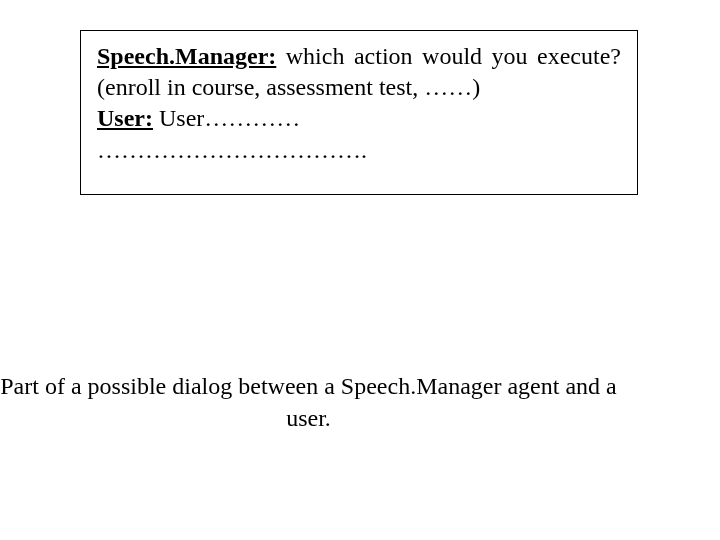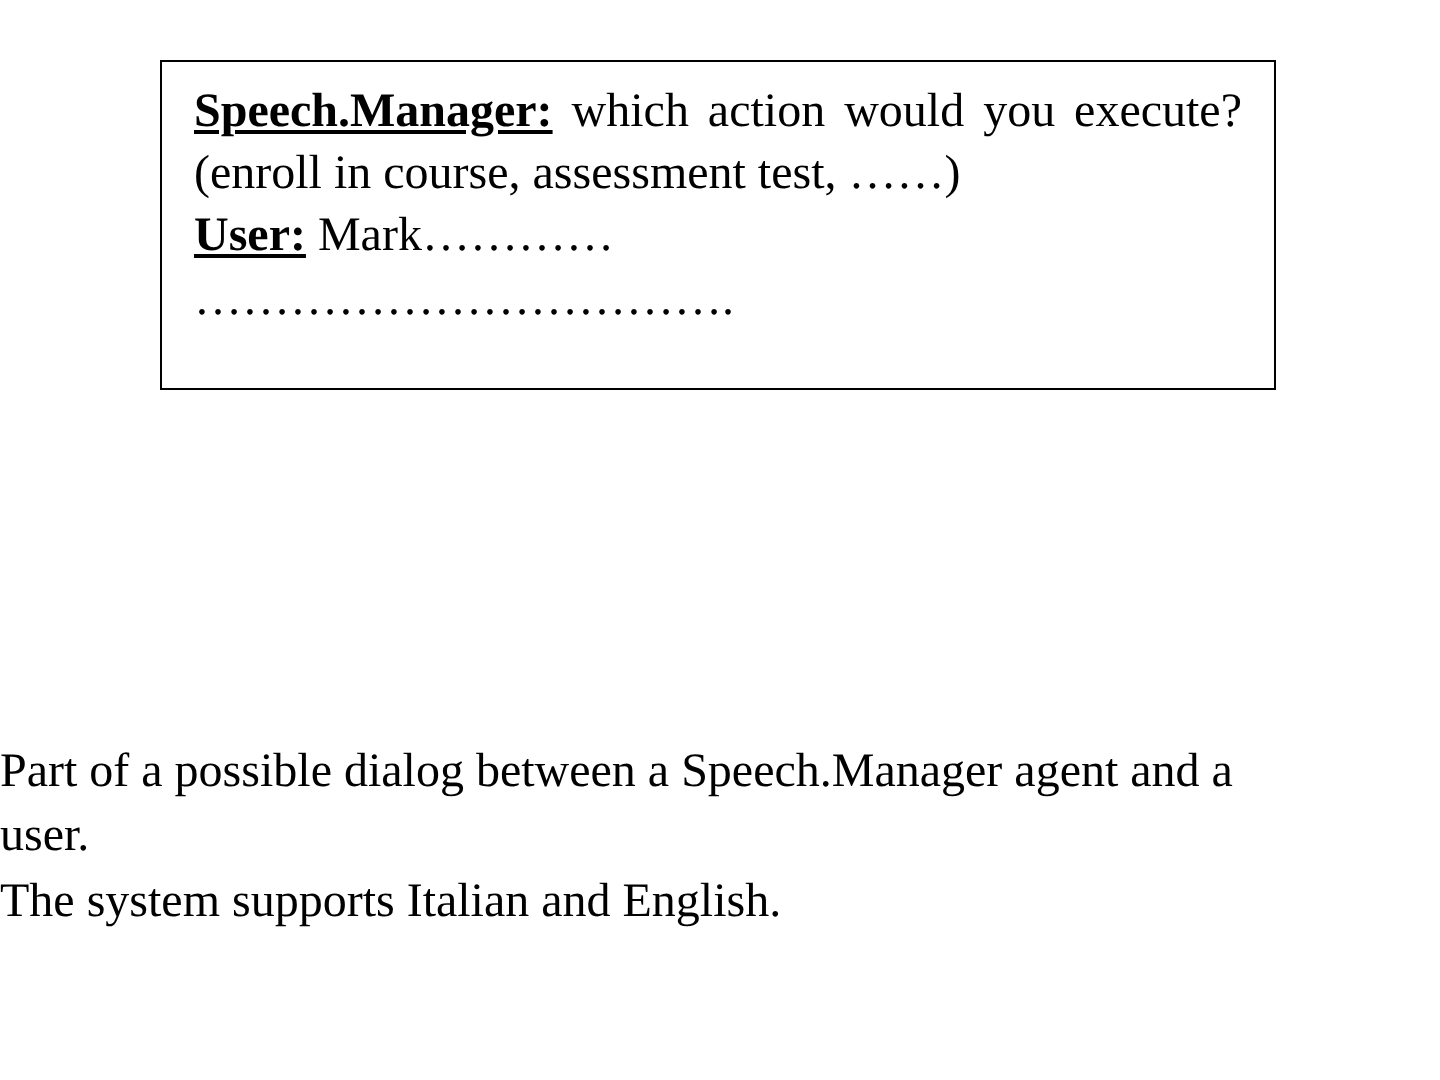--- a/index.html
+++ b/index.html
@@ -30,32 +30,32 @@
   }
   .label {
     font-weight: bold;
     text-decoration: underline;
   }
   .caption {
     position: absolute;
     left: 0;
     width: 617px;
     top: 370px;
+    text-align: center;
     font-size: 24px;
     line-height: 1.35;
   }
   .caption p {
     margin: 0;
   }
 </style>
 </head>
 <body>
 
 <div class="dialog-box">
   <p class="justify"><span class="label">Speech.Manager:</span><span> which action would you execute? (enroll in course, assessment test, ……)</span></p>
-  <p><span class="label">User:</span><span> Mark…………</span></p>
+  <p><span class="label">User:</span><span> User…………</span></p>
   <p>…………………………….</p>
 </div>
 
 <div class="caption">
   <p>Part of a possible dialog between a Speech.Manager agent and a user.</p>
-  <p>The system supports Italian and English.</p>
 </div>
 
 </body></html>

